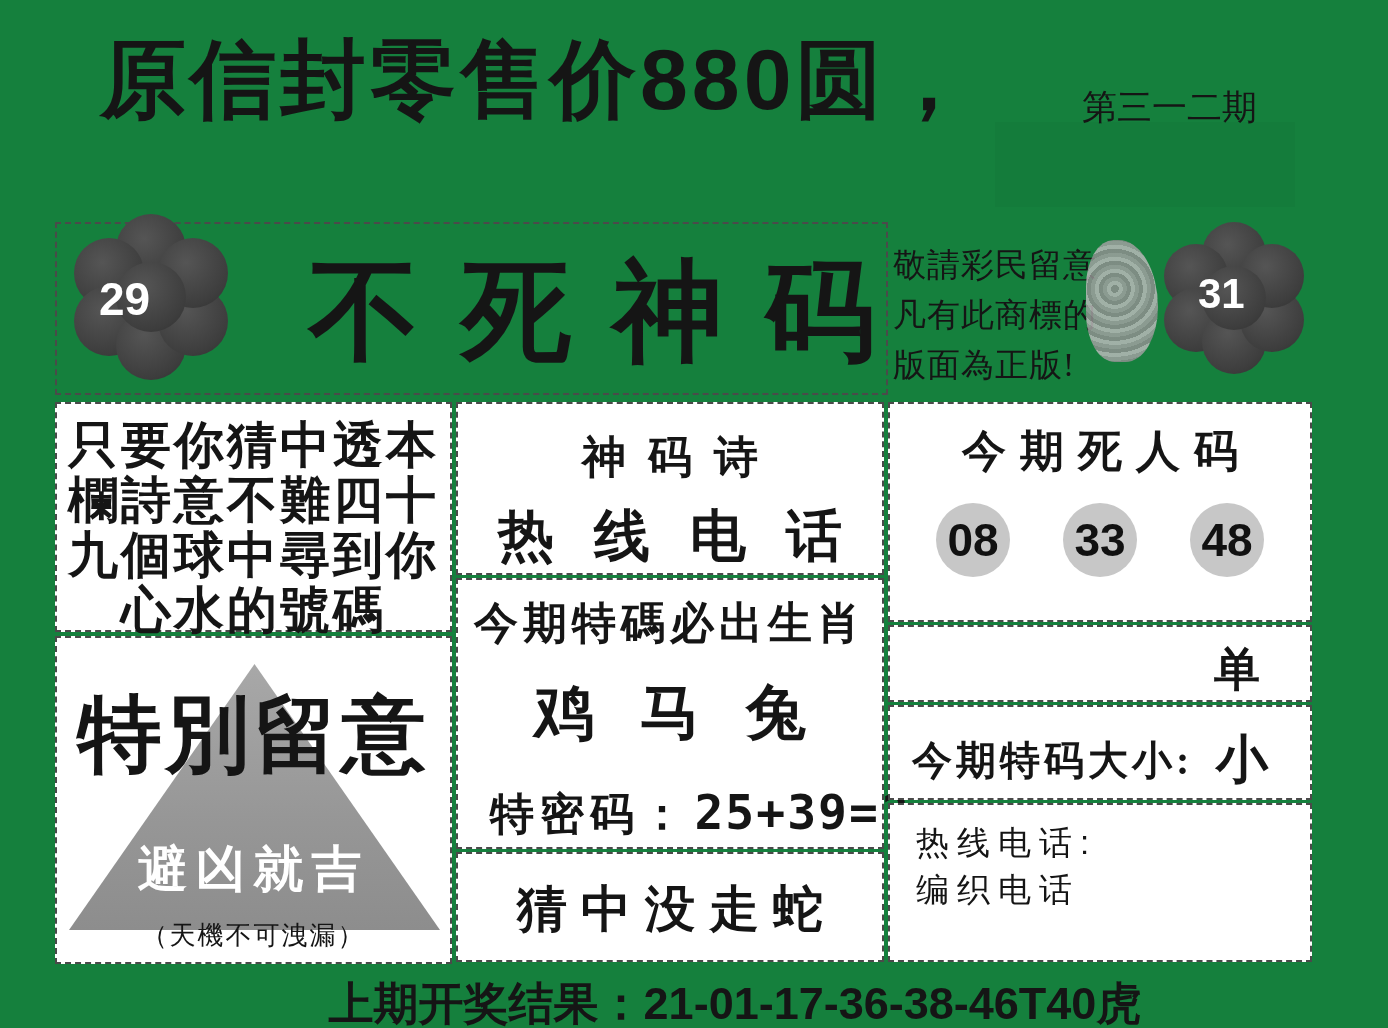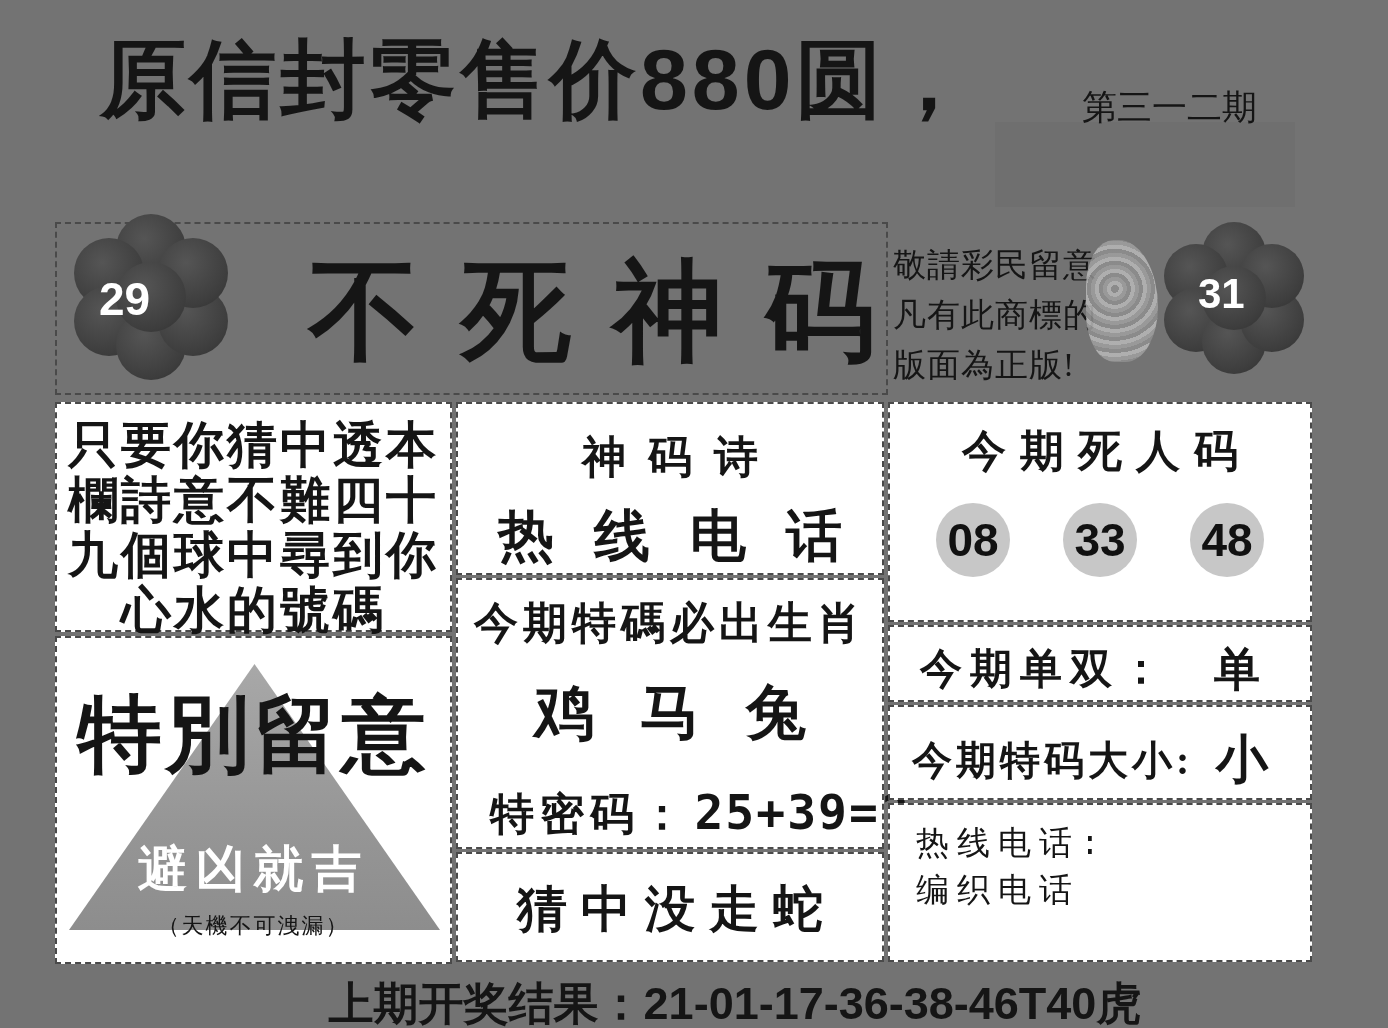--- a/index.html
+++ b/index.html
@@ -1,19 +1,19 @@
 <!DOCTYPE html>
 <html><head>
 <meta charset="utf-8">
 <style>
   * { margin:0; padding:0; box-sizing:border-box; }
   html,body { background:#e8e8e8; }
   body { font-family:"Liberation Sans", sans-serif; }
   #flyer {
-    position:relative; width:1388px; height:1028px; background:#737373;
+    position:relative; width:1388px; height:1028px; background:#15803d;
     overflow:hidden; color:#151515;
   }
   .abs { position:absolute; }
 
   
   .header-line1 { left:100px; top:22px; font-size:86px; font-weight:900; letter-spacing:4px; white-space:nowrap; }
   .header-line2 { left:168px; top:130px; font-size:76px; font-weight:900; letter-spacing:12px; white-space:nowrap; color:#1c1c1c; }
   .issue-label { left:1082px; top:84px; font-size:35px; font-family:"Liberation Serif", serif; white-space:nowrap; }
   .copy-artifact { left:995px; top:122px; width:300px; height:85px; background:#000; opacity:0.03; }
 
@@ -39,22 +39,22 @@
 
   .left-triangle-box { left:55px; top:636px; width:397px; height:328px; }
   .gray-triangle { position:absolute; left:12px; top:26px; width:371px; height:266px;
                    background:linear-gradient(180deg,#a8a8a8 0%, #969696 60%, #8d8d8d 100%);
                    clip-path:polygon(50% 0, 100% 100%, 0 100%); }
   .special-notice { position:absolute; left:0; top:40px; width:100%; text-align:center;
                     font-family:"Liberation Serif", serif; font-weight:700; font-size:84px;
                     letter-spacing:4px; z-index:2; white-space:nowrap; }
   .triangle-slogan { position:absolute; left:0; top:198px; width:100%; text-align:center;
                      color:#ffffff; font-weight:900; font-size:50px; letter-spacing:8px; z-index:2; white-space:nowrap; }
-  .triangle-footnote { position:absolute; left:0; top:273px; width:100%; text-align:center;
-                       font-family:"Liberation Serif", serif; font-size:22px; letter-spacing:2px; z-index:2; }
+  .triangle-footnote { position:absolute; left:0; top:280px; width:100%; text-align:center;
+                       font-family:"Liberation Serif", serif; font-size:26px; letter-spacing:2px; z-index:2; }
 
   .mid-a { left:456px; top:402px; width:428px; height:173px; text-align:center; }
   .mid-a .sec-title { padding-top:24px; font-family:"Liberation Serif", serif; font-weight:bold;
                       font-size:44px; letter-spacing:22px; text-indent:22px; }
   .mid-a .poem-text { margin-top:12px; font-family:"Liberation Serif", serif; font-weight:900;
                       font-size:56px; letter-spacing:40px; text-indent:40px; }
 
   .mid-b { left:456px; top:578px; width:428px; height:271px; text-align:center; }
   .mid-b .sec-title { padding-top:14px; font-family:"Liberation Serif", serif; font-weight:bold;
                       font-size:44px; letter-spacing:5px; white-space:nowrap; }
@@ -77,21 +77,21 @@
   .right-e .lbl { position:absolute; left:30px; top:14px; font-family:"Liberation Serif", serif;
                   font-weight:900; font-size:42px; letter-spacing:8px; white-space:nowrap; }
   .right-e .val { position:absolute; right:50px; top:12px; font-weight:900; font-size:46px; }
 
   .right-f { left:888px; top:705px; width:424px; height:95px; }
   .right-f .lbl { position:absolute; left:22px; top:26px; font-family:"Liberation Serif", serif;
                   font-weight:900; font-size:40px; letter-spacing:4px; white-space:nowrap; }
   .right-f .val { position:absolute; right:42px; top:18px; font-weight:900; font-size:52px; }
 
   .right-g { left:888px; top:803px; width:424px; height:159px; }
-  .right-g .line1 { position:absolute; left:26px; top:16px; font-family:Liberation Mono, monospace;
+  .right-g .line1 { position:absolute; left:26px; top:16px; font-family:Liberation Sans, sans-serif;
                     font-size:33px; letter-spacing:8px; }
   .right-g .line2 { position:absolute; left:26px; top:63px; font-family:"Liberation Serif", serif;
                     font-size:33px; letter-spacing:8px; }
 
   .footer-line { left:90px; top:974px; width:1290px; text-align:center; font-weight:900;
                  font-size:45px; letter-spacing:0px; white-space:nowrap; }
 </style>
 </head>
 <body>
 
@@ -167,21 +167,20 @@
   <div class="abs dash-box right-d">
     <div class="sec-title">今期死人码</div>
     <div class="circle-row">
       <div class="num-circle">08</div>
       <div class="num-circle">33</div>
       <div class="num-circle">48</div>
     </div>
   </div>
 
   <div class="abs dash-box right-e">
-    <span class="lbl">今期单双：</span>
     <span class="val">单</span>
   </div>
 
   <div class="abs dash-box right-f">
     <span class="lbl">今期特码大小:</span>
     <span class="val">小</span>
   </div>
 
   <div class="abs dash-box right-g">
     <div class="line1">热线电话:</div>

